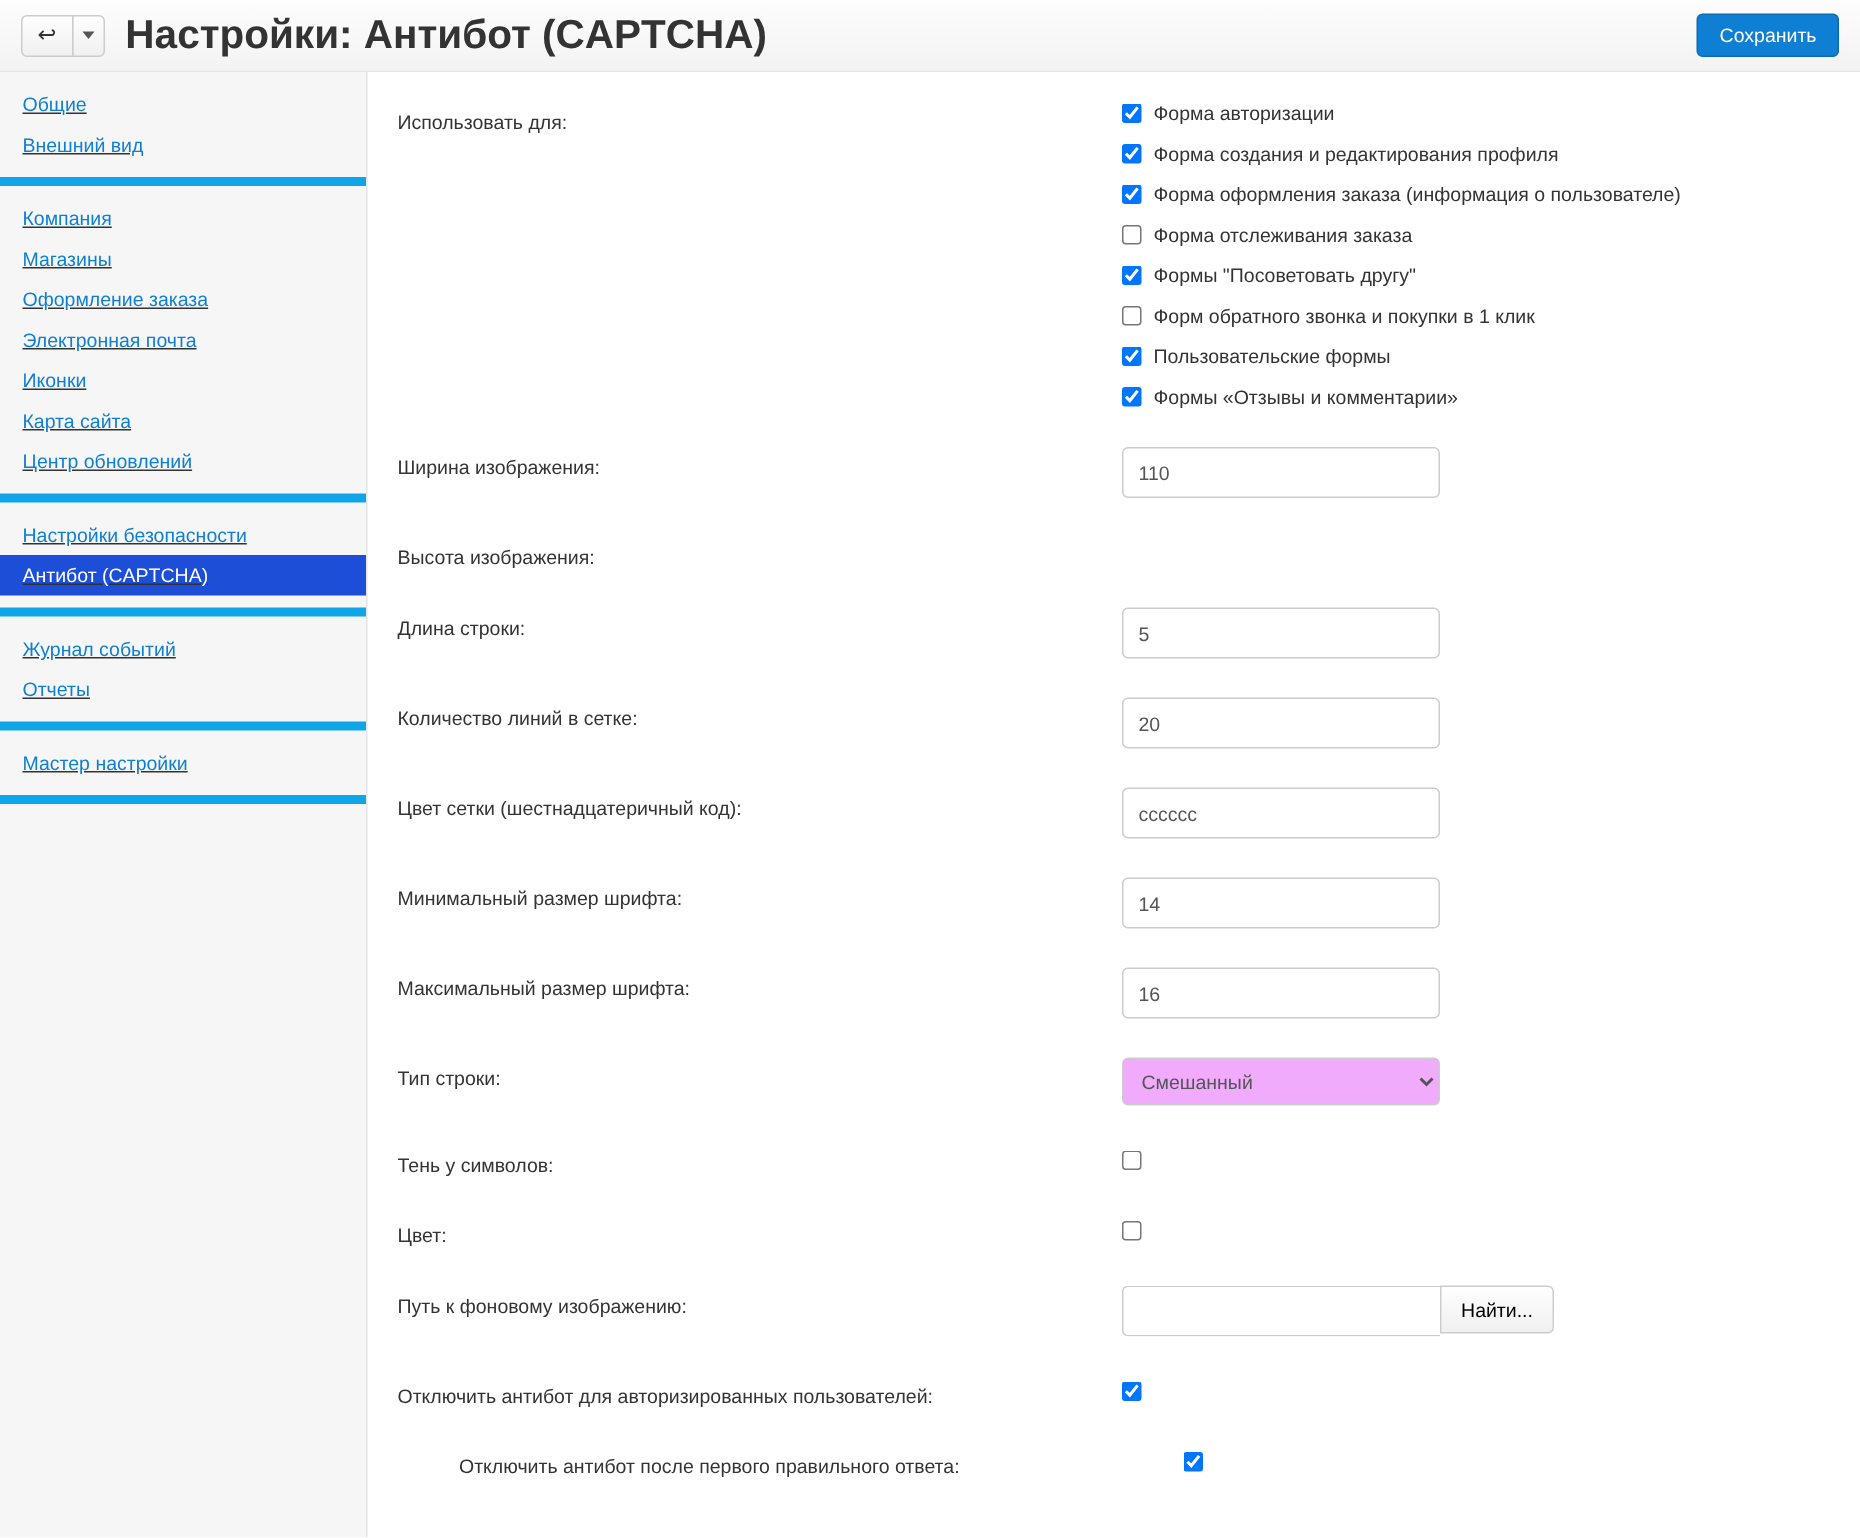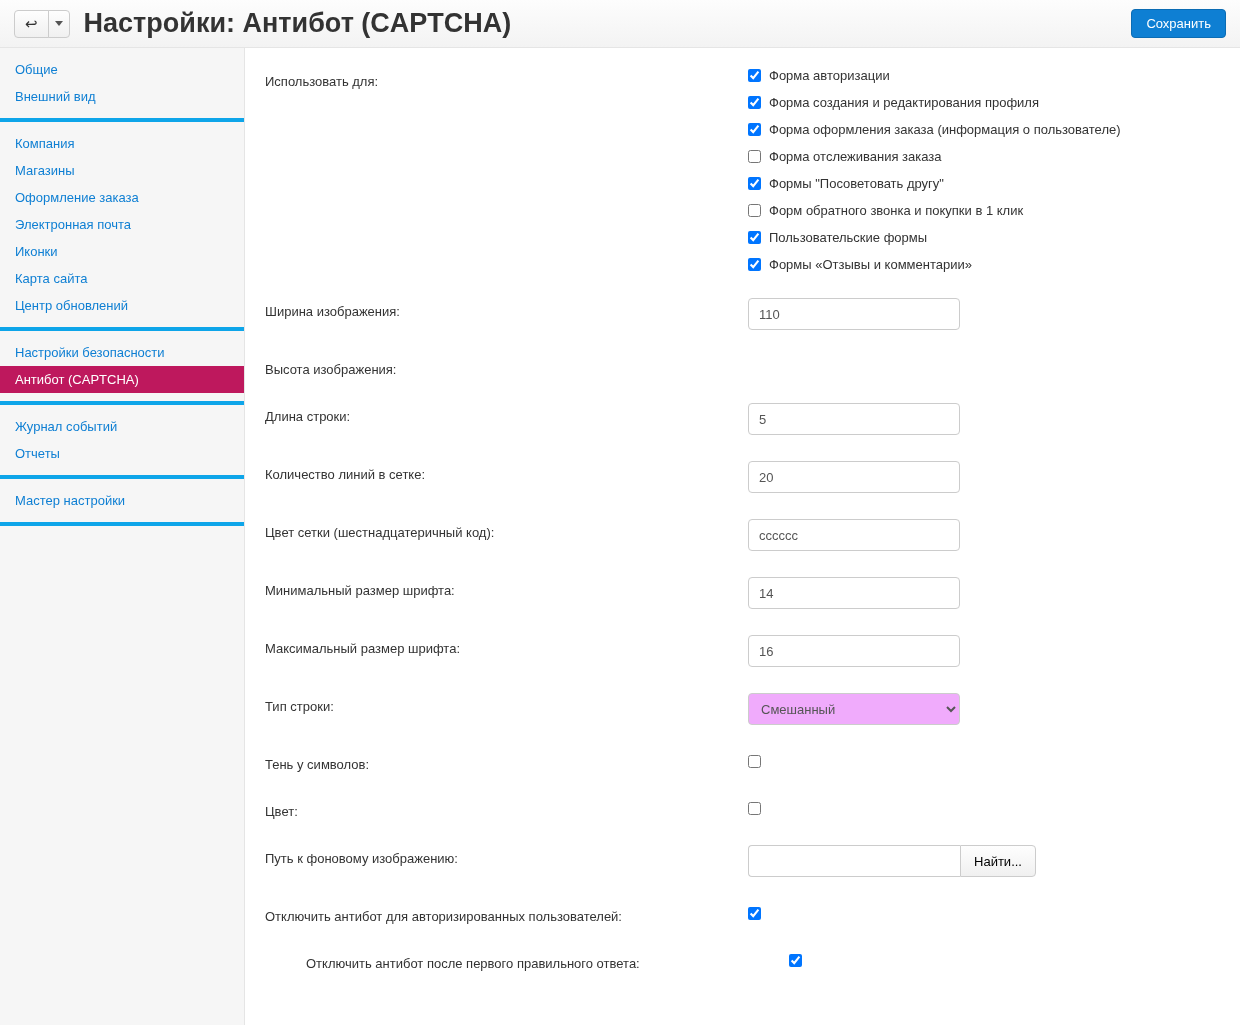--- a/index.html
+++ b/index.html
@@ -9,33 +9,33 @@
   .tb-left { display: flex; align-items: center; gap: 14px; }
   .btn-group { display: flex; }
   .btn { display: inline-flex; align-items: center; justify-content: center; background: linear-gradient(#fefefe,#f0f0f0); border: 1px solid #ccc; color: #333; font-size: 12px; cursor: pointer; height: 28px; padding: 0 10px; }
   .btn-group .btn:first-child { border-radius: 4px 0 0 4px; }
   .btn-group .btn:last-child { border-radius: 0 4px 4px 0; margin-left: -1px; padding: 0 6px; }
   .page-title { font-size: 27px; font-weight: 600; color: #333; }
   .btn-primary { background: #0e7fd3; border: 1px solid #0b6cb4; color: #fff; border-radius: 4px; padding: 6px 14px; font-size: 13px; cursor: pointer; }
 
   .main { display: flex; }
   .sidebar { width: 245px; background: #f6f6f6; border-right: 1px solid #e5e5e5; min-height: 977px; }
-  .side-group { border-bottom: 4px solid #0ea5e9; padding: 8px 0; }
+  .side-group { border-bottom: 6px solid #0ea5e9; padding: 8px 0; text-decoration: underline; }
   .side-item { display: block; padding: 6px 15px; color: #0e7fd3; font-size: 13px; cursor: pointer; }
-  .side-item.active { background: #be185d; color: #fff; }
+  .side-item.active { background: #1d4ed8; color: #fff; }
 
   .content { flex: 1; padding: 20px 20px 40px 20px; }
   .form-row { display: flex; align-items: flex-start; margin-bottom: 26px; }
   .form-label { width: 483px; flex-shrink: 0; font-size: 13px; color: #333; padding-top: 6px; }
   .form-ctrl { flex: 1; }
   .chk-list { display: flex; flex-direction: column; gap: 12px; justify-content: center; }
   .chk-item { display: flex; align-items: center; gap: 8px; font-size: 13px; color: #333; }
   .chk-item input { margin: 0; }
 
-  input.text-input { width: 212px; height: 32px; padding: 4px 10px; border: 1px solid #ccc; border-radius: 4px; font-size: 13px; color: #555; }
+  input.text-input { width: 212px; height: 32px; padding: 16px 10px; border: 1px solid #ccc; border-radius: 4px; font-size: 13px; color: #555; }
   select.select-input { width: 212px; height: 32px; padding: 4px 8px; border: 1px solid #ccc; border-radius: 4px; font-size: 13px; color: #555; background: #f0abfc; }
   .single-check { padding-top: 4px; }
 
   .input-group { display: inline-flex; width: 288px; }
   .input-group .text-input { width: 212px; border-radius: 4px 0 0 4px; border-right: none; }
   .input-group .btn-append { background: linear-gradient(#fefefe,#f0f0f0); border: 1px solid #ccc; border-radius: 0 4px 4px 0; font-size: 13px; height: 32px; padding: 0 12px; cursor: pointer; flex: 1; }
 
   .arrow-back { display: inline-block; font-size: 15px; line-height: 1; }
   .caret-down { display: inline-block; width: 0; height: 0; border-left: 4px solid transparent; border-right: 4px solid transparent; border-top: 5px solid #555; }
 </style>

